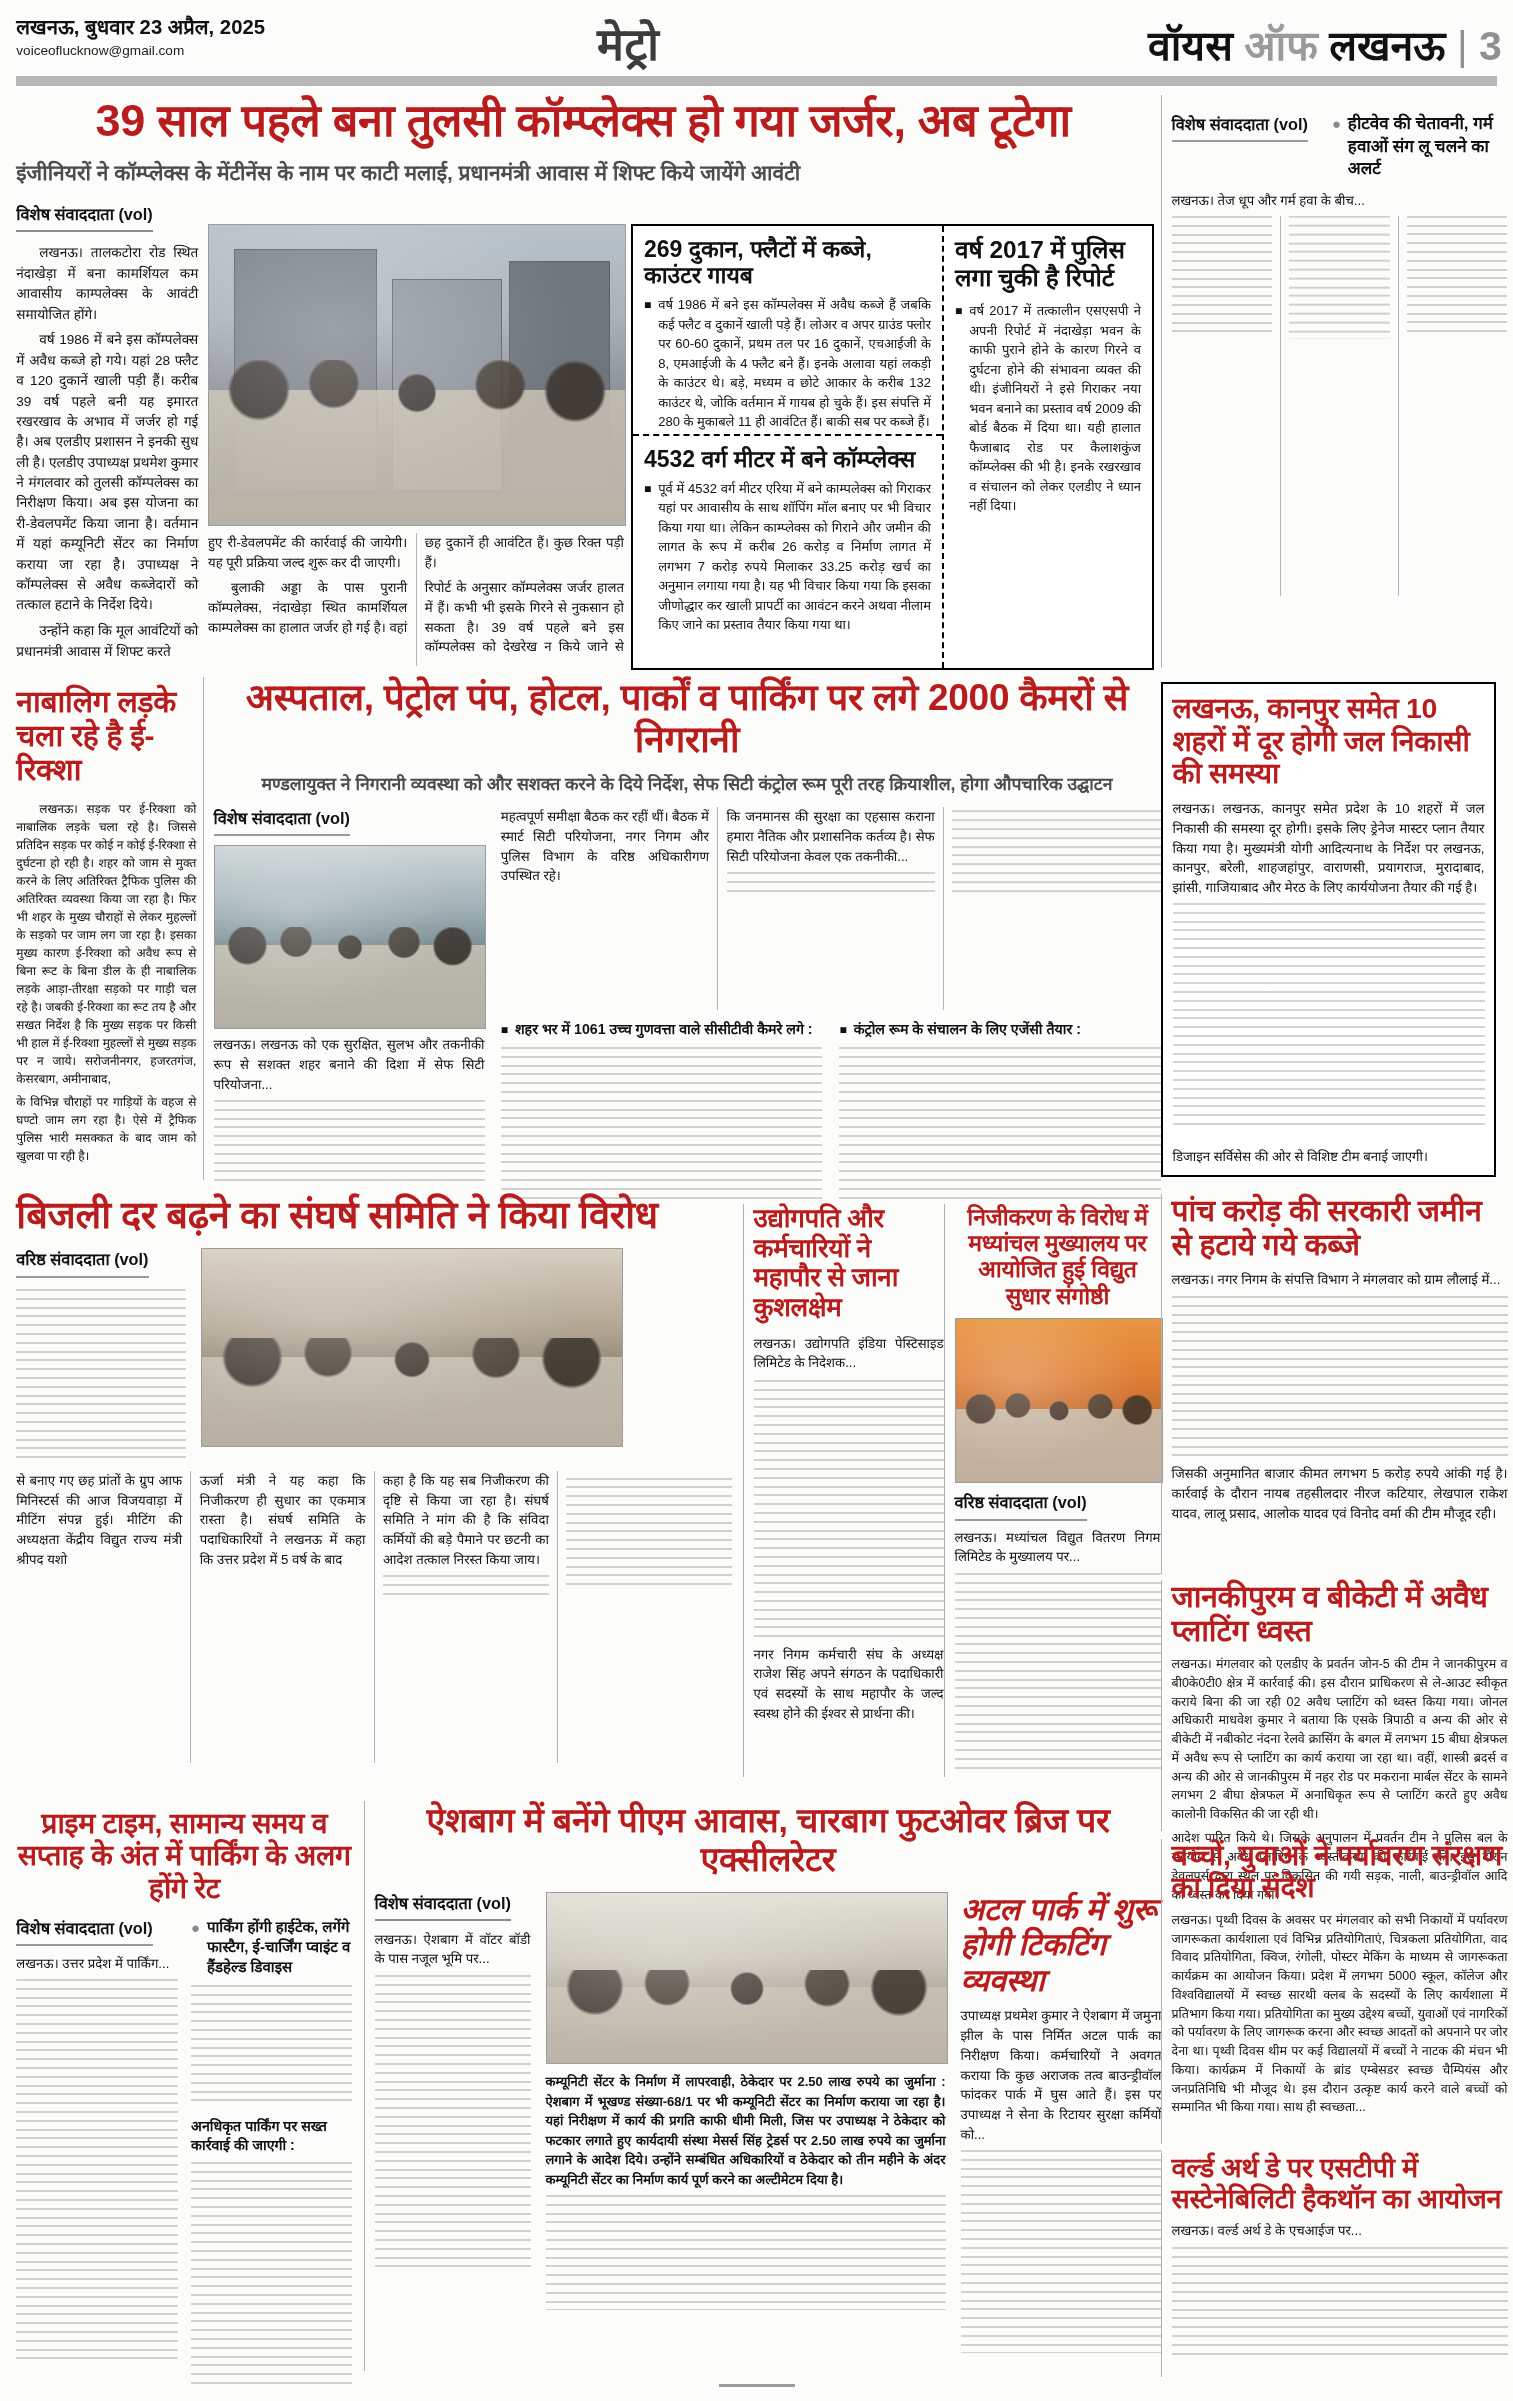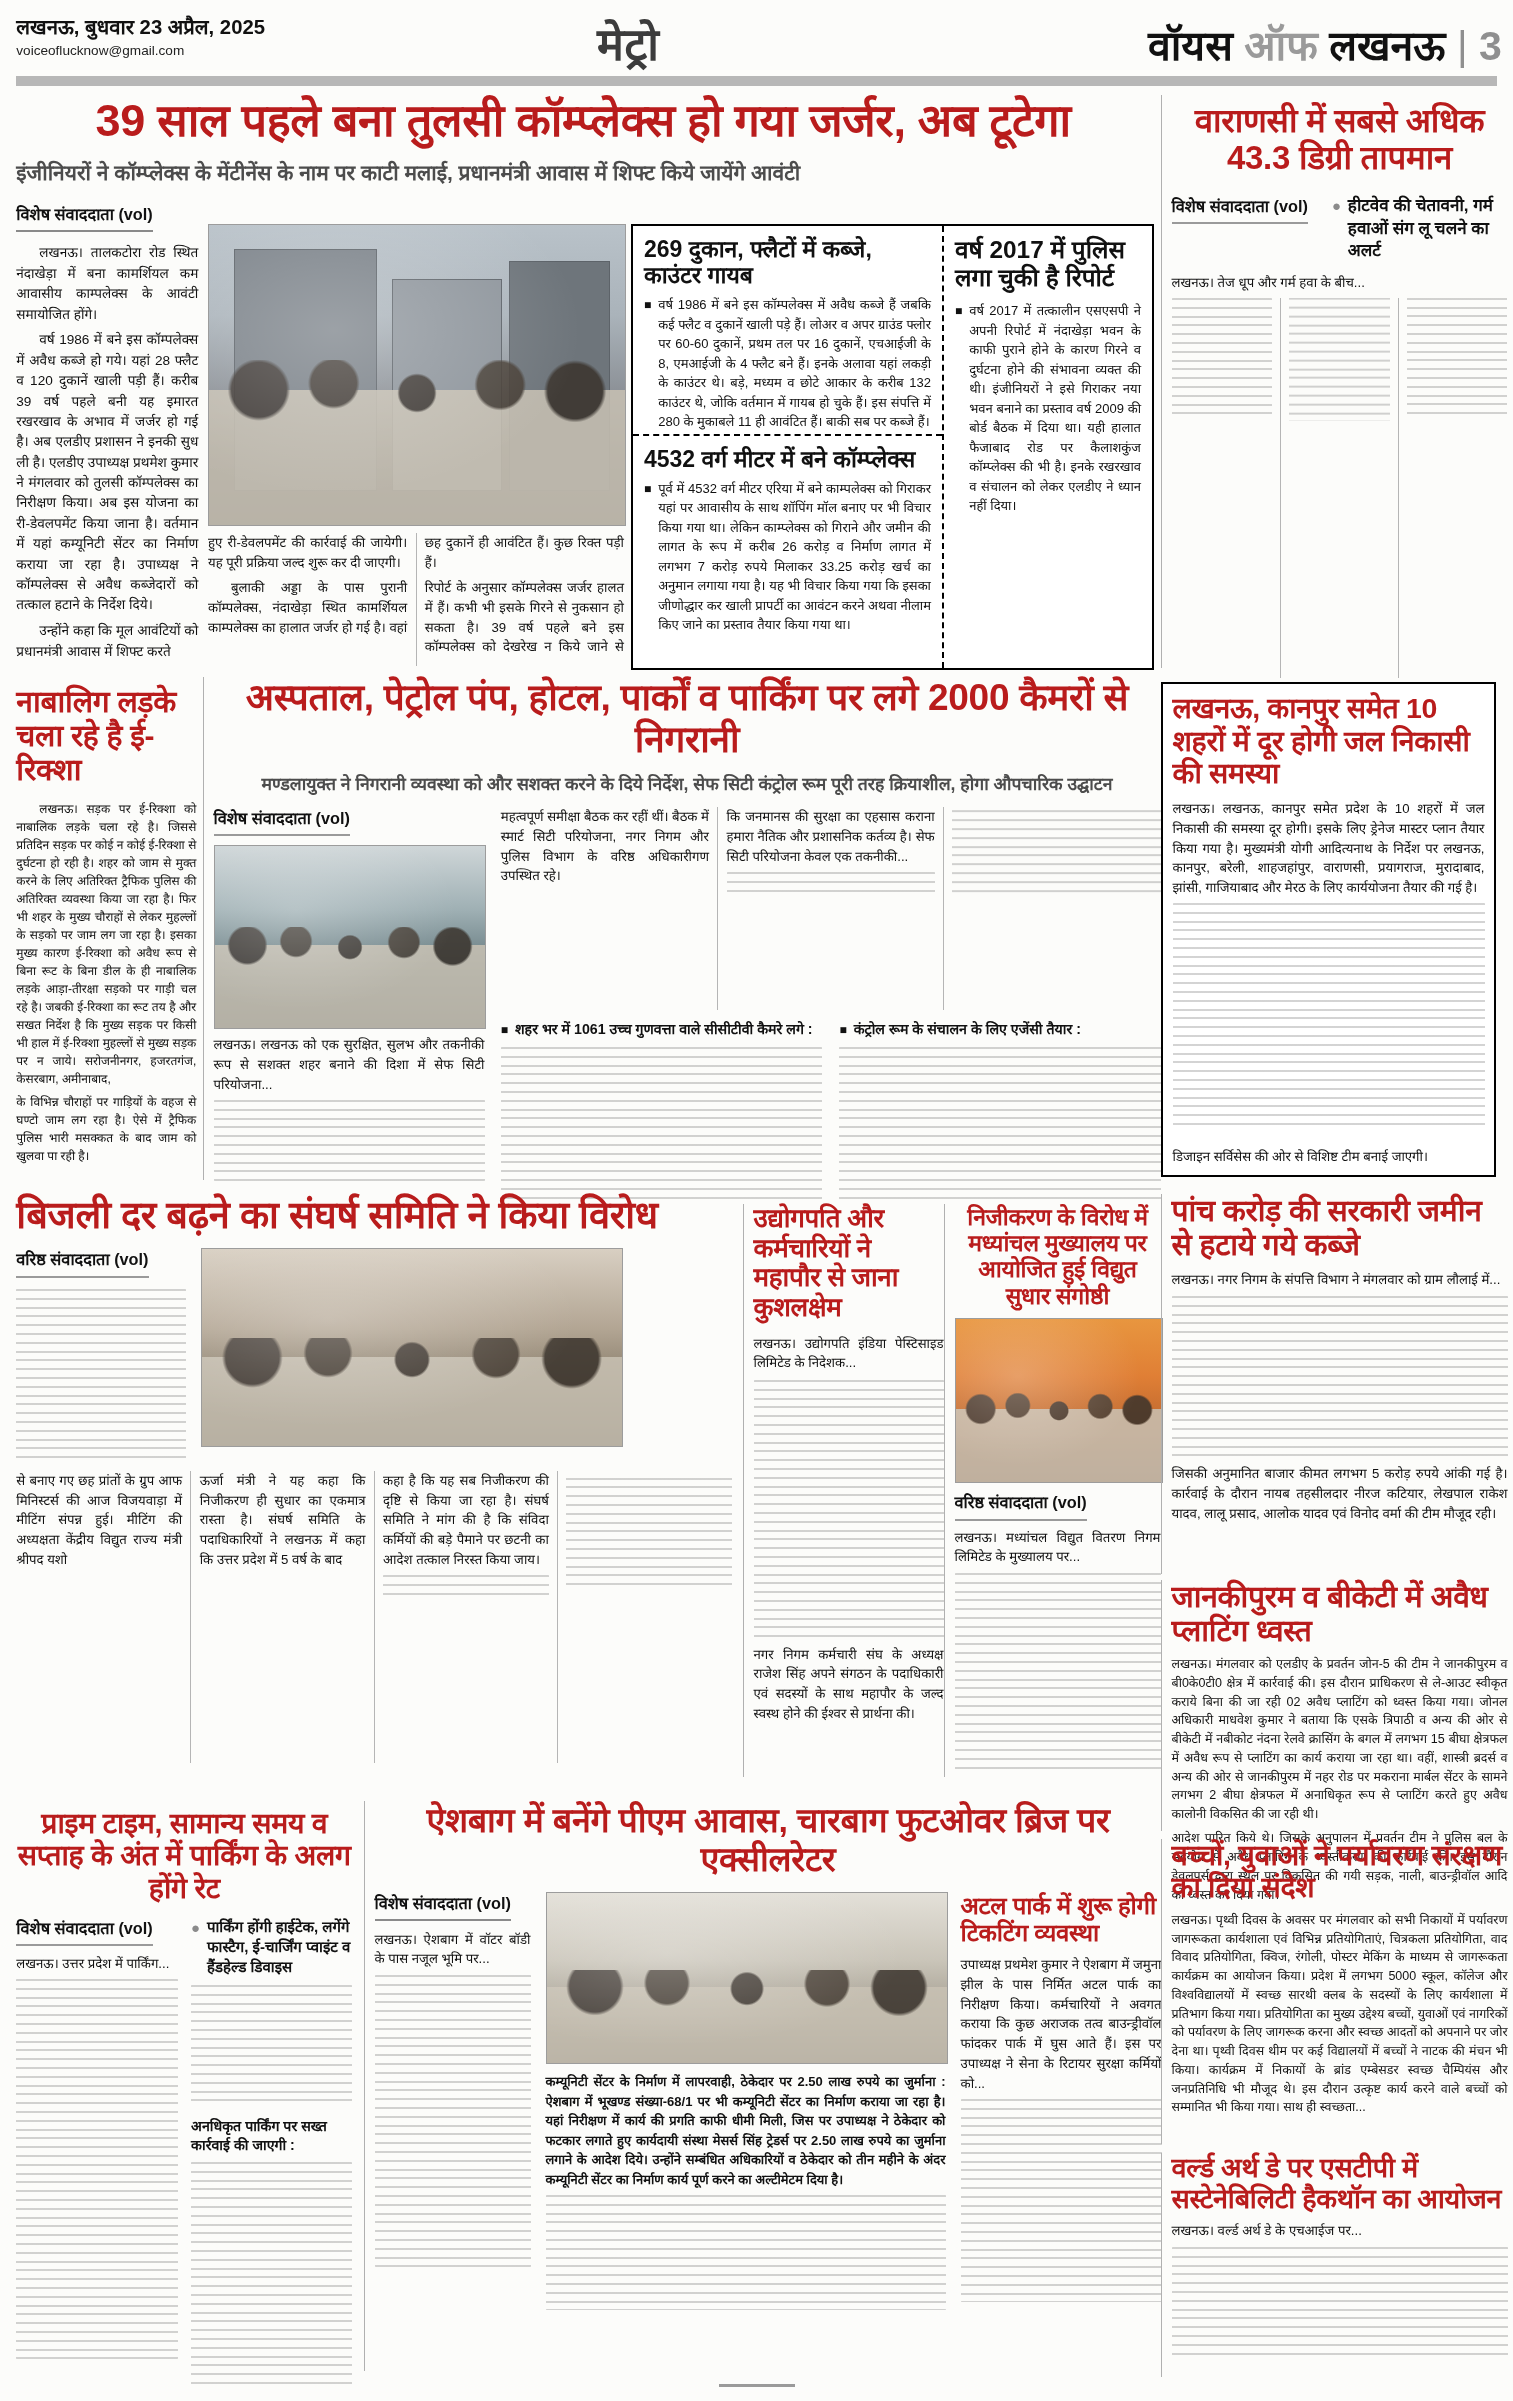--- a/index.html
+++ b/index.html
@@ -137,21 +137,20 @@
         <div class="boxttl" style="font-size:24.4px;">वर्ष 2017 में पुलिस लगा चुकी है रिपोर्ट</div>
         <div class="bullet-row" style="margin-top:9.5px;font-weight:400;">
           <span class="sq">■</span>
           <span class="body-txt" style="font-size:13px;">वर्ष 2017 में तत्कालीन एसएसपी ने अपनी रिपोर्ट में नंदाखेड़ा भवन के काफी पुराने होने के कारण गिरने व दुर्घटना होने की संभावना व्यक्त की थी। इंजीनियरों ने इसे गिराकर नया भवन बनाने का प्रस्ताव वर्ष 2009 की बोर्ड बैठक में दिया था। यही हालात फैजाबाद रोड पर कैलाशकुंज कॉम्प्लेक्स की भी है। इनके रखरखाव व संचालन को लेकर एलडीए ने ध्यान नहीं दिया।</span>
         </div>
       </div>
     </div>
   </div>
 
   <div class="abs vline" style="left:1161px;top:95px;width:336px;height:573px;padding-left:9.5px;">
-    <div class="hl" style="font-size:33px;text-align:center;margin-top:6.8px;">वाराणसी में सबसे अधिक 43.3 डिग्री तापमान</div>
     <div style="display:flex;gap:11px;margin-top:17.6px;">
       <div style="width:46%;">
         <span class="byline thin">विशेष संवाददाता (vol)</span>
       </div>
       <div class="bullet-row" style="width:54%;">
         <span class="dot">●</span>
         <span>हीटवेव की चेतावनी, गर्म हवाओं संग लू चलने का अलर्ट</span>
       </div>
     </div>
     <div class="body-txt" style="margin-top:9.5px;">
@@ -323,21 +322,21 @@
       <div style="width:400px;">
         <div class="ph ph-insp" style="width:100%;height:170px;">
           <div class="people"></div>
         </div>
         <div class="body-txt" style="margin-top:8.1px;font-size:13px;">
           <p class="noind bold-sub">कम्यूनिटी सेंटर के निर्माण में लापरवाही, ठेकेदार पर 2.50 लाख रुपये का जुर्माना : ऐशबाग में भूखण्ड संख्या-68/1 पर भी कम्यूनिटी सेंटर का निर्माण कराया जा रहा है। यहां निरीक्षण में कार्य की प्रगति काफी धीमी मिली, जिस पर उपाध्यक्ष ने ठेकेदार को फटकार लगाते हुए कार्यदायी संस्था मेसर्स सिंह ट्रेडर्स पर 2.50 लाख रुपये का जुर्माना लगाने के आदेश दिये। उन्होंने सम्बंधित अधिकारियों व ठेकेदार को तीन महीने के अंदर कम्यूनिटी सेंटर का निर्माण कार्य पूर्ण करने का अल्टीमेटम दिया है।</p>
         </div>
         <div class="fill" style="height:115px;margin-top:5.4px;"></div>
       </div>
       <div style="flex:1;">
-        <div class="hl" style="font-size:24px;">अटल पार्क में शुरू होगी टिकटिंग व्यवस्था</div>
+        <div class="hl" style="font-size:31px;font-style:italic;">अटल पार्क में शुरू होगी टिकटिंग व्यवस्था</div>
         <div class="body-txt" style="margin-top:8.1px;">
           <p class="noind">उपाध्यक्ष प्रथमेश कुमार ने ऐशबाग में जमुना झील के पास निर्मित अटल पार्क का निरीक्षण किया। कर्मचारियों ने अवगत कराया कि कुछ अराजक तत्व बाउन्ड्रीवॉल फांदकर पार्क में घुस आते हैं। इस पर उपाध्यक्ष ने सेना के रिटायर सुरक्षा कर्मियों को...</p>
         </div>
         <div class="fill" style="height:203px;margin-top:5.4px;"></div>
       </div>
     </div>
   </div>
 
   <div class="abs vline" style="left:1161px;top:1839px;width:336px;height:305px;padding-left:9.5px;">
     <div class="hl" style="font-size:28.5px;">बच्चों, युवाओं ने पर्यावरण संरक्षण का दिया संदेश</div>

